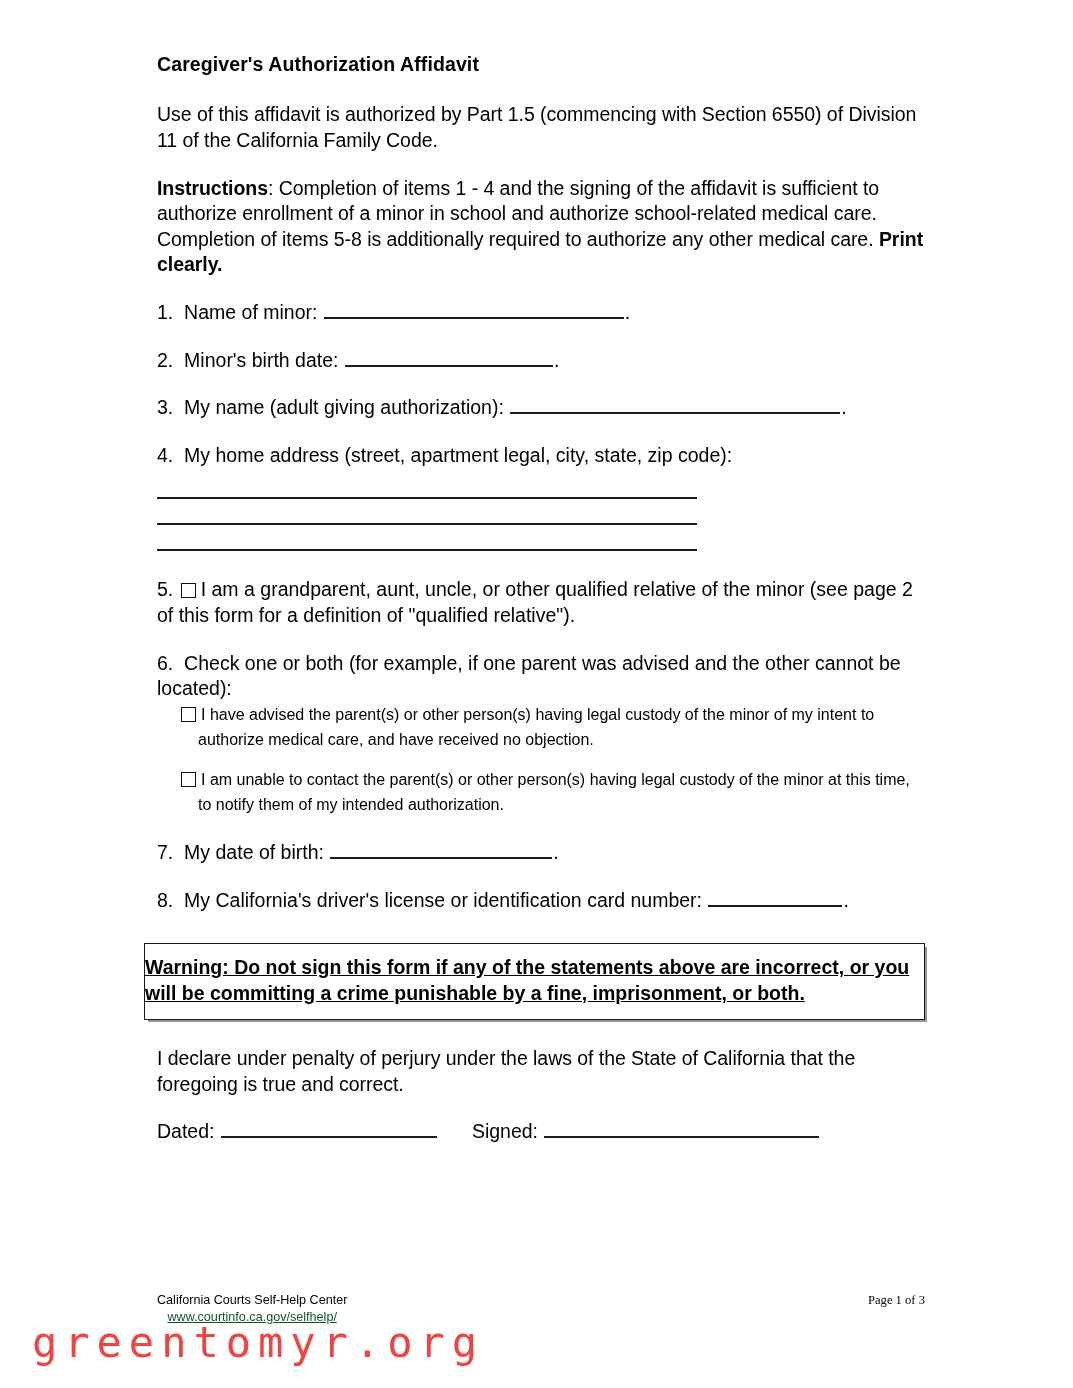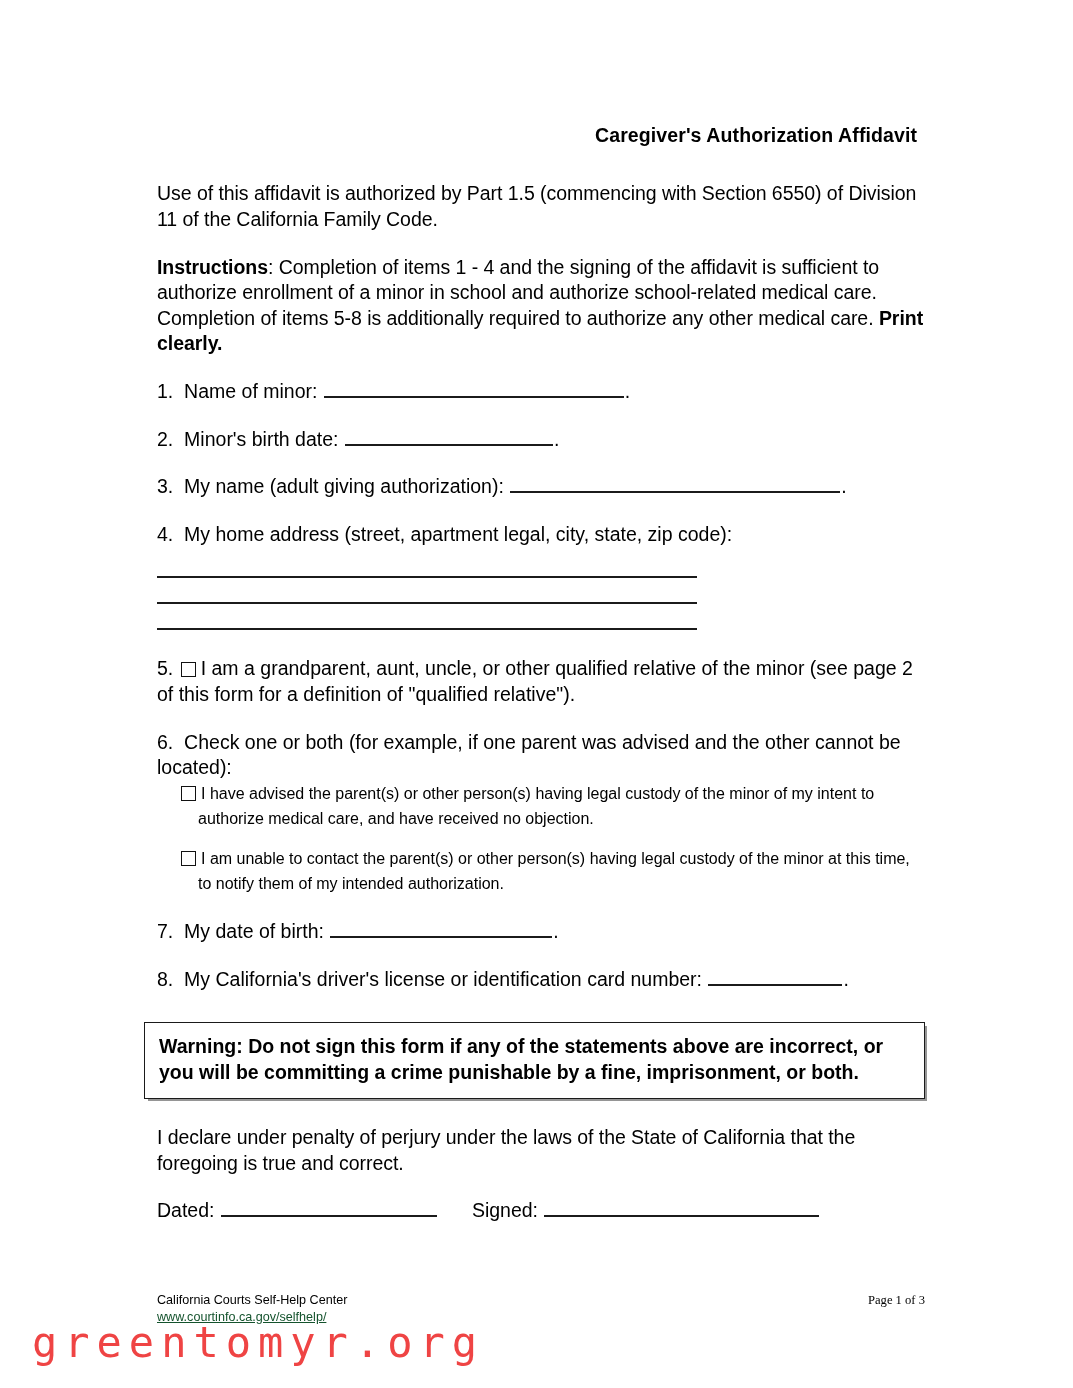--- a/index.html
+++ b/index.html
@@ -21,26 +21,26 @@
   }
   .content {
     position: absolute;
     left: 157px;
     top: 0;
     width: 768px;
   }
 
   
   .doc-title {
-    text-align: right;
+    text-align: left;
     font-size: 19.5px;
     font-weight: bold;
     letter-spacing: 0.1px;
-    margin: 8px;
-    padding-top: 115px;
+    margin: 0;
+    padding-top: 52px;
     line-height: 1.25;
   }
 
   
   .para {
     font-size: 19.5px;
     line-height: 25.6px;
     margin: 0;
     letter-spacing: -0.05px;
   }
@@ -95,23 +95,24 @@
   }
 
   
   .warning-box {
     position: relative;
     margin-top: 30px;
     margin-left: -13px;
     width: 781px;
     border: 1.7px solid #1a1a1a;
     box-shadow: 3px 3px 0 -1px rgba(130,130,130,0.85);
-    padding: 11px 14px 13px 14px;
+    padding: 11px 14px 13px 0;
     box-sizing: border-box;
     background: #ffffff;
+    text-decoration: underline;
   }
   .warning-text {
     font-size: 19.5px;
     font-weight: bold;
     line-height: 25.5px;
     margin: 0;
   }
 
   
   .sig-row {
@@ -128,21 +129,21 @@
     top: 1292px;
     width: 768px;
     font-size: 12.6px;
     line-height: 16px;
   }
   .footer-row {
     display: flex;
     justify-content: space-between;
     align-items: flex-start;
   }
-  .footer-left { text-align: left; }
+  .footer-left { text-align: center; }
   .footer-right { text-align: right; white-space: nowrap; font-family: Liberation Serif, serif; }
   .footer-url {
     color: #14532d;
     text-decoration: underline;
     display: inline-block;
     margin-top: 1px;
   }
 
   
   .watermark {

